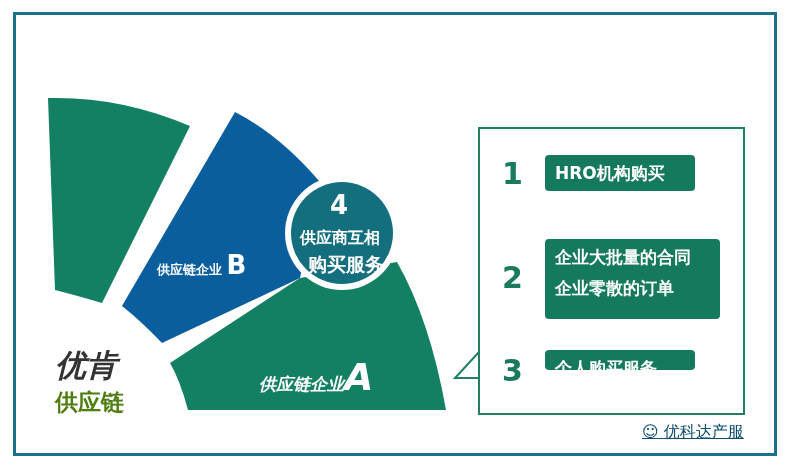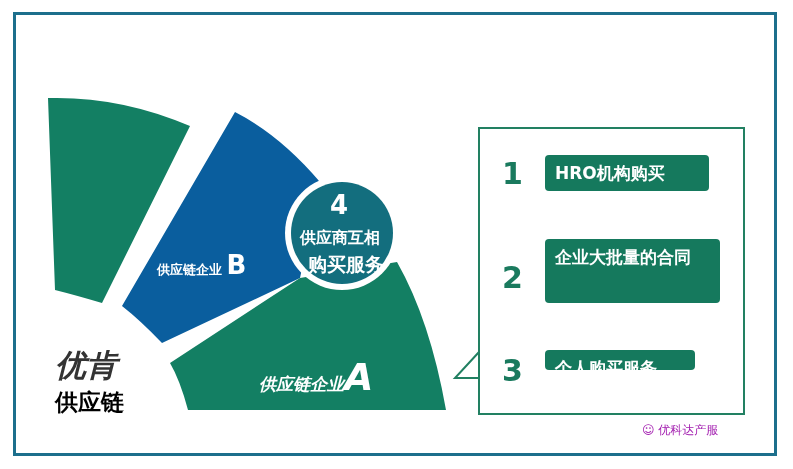--- a/index.html
+++ b/index.html
@@ -1,25 +1,25 @@
 <!DOCTYPE html>
 <html><head>
 <meta charset="utf-8">
 <style>
   html,body{margin:0;padding:0;background:#fff;}
   body{width:793px;height:469px;position:relative;overflow:hidden;font-family:"DejaVu Sans","Liberation Sans",sans-serif;}
   .frame{position:absolute;left:13px;top:12px;width:764px;height:444px;border:3px solid #1d6f8c;box-sizing:border-box;}
   svg.diag{position:absolute;left:0;top:0;}
   .lbl{position:absolute;color:#fff;font-weight:bold;white-space:nowrap;}
   .title1{position:absolute;left:55px;top:345px;font-size:31px;font-weight:bold;color:#333;font-style:italic;}
-  .title2{position:absolute;left:55px;top:387px;font-size:23px;font-weight:bold;color:#000000;}
+  .title2{position:absolute;left:55px;top:387px;font-size:23px;font-weight:bold;color:#4d7c0f;}
   .callout{position:absolute;left:478px;top:127px;width:267px;height:288px;border:2px solid #228062;box-sizing:border-box;background:#fff;}
   .num{position:absolute;font-size:30px;font-weight:bold;color:#1a7a5e;}
   .pill{position:absolute;background:#15795d;color:#fff;font-weight:bold;font-size:17px;border-radius:4px;padding:0 10px;box-sizing:border-box;}
-  .wm{position:absolute;left:642px;top:422px;font-size:12px;color:#a21caf;}
+  .wm{position:absolute;left:642px;top:422px;font-size:16px;color:#0c4a6e;text-decoration:underline;}
 </style>
 </head>
 <body>
 
 <div class="frame"></div>
 
 <svg class="diag" width="793" height="469">
   <path d="M48,98 Q120,96 190,126 L102,303 Q75,295 55,290 Z" fill="#137f63"></path>
   <path d="M235,112 Q280,135 320,182 L300,278 L162,343 Q140,320 122,306 Z" fill="#0a5e9e"></path>
   <path d="M300,278 L397,262 Q430,320 446,410 L188,410 Q180,380 170,363 Z" fill="#137f63"></path>
@@ -33,21 +33,22 @@
 
 <div class="lbl" style="left:330px;top:190px;font-size:26px;">4</div>
 <div class="lbl" style="left:300px;top:228px;font-size:16px;">供应商互相</div>
 <div class="lbl" style="left:308px;top:252px;font-size:19px;">购买服务</div>
 
 <div class="title1">优肯</div>
 <div class="title2">供应链</div>
 
 <div class="callout"></div>
 <div class="num" style="left:502px;top:156px;">1</div>
-<div class="pill" style="left:545px;top:155px;width:164px;height:36px;line-height:36px;">HRO机构购买</div>
+<div class="pill" style="left:545px;top:155px;width:150px;height:36px;line-height:36px;">HRO机构购买</div>
 <div class="num" style="left:502px;top:260px;">2</div>
-<div class="pill" style="left:545px;top:239px;width:175px;height:64px;line-height:31px;padding-top:3px;">
+<div class="pill" style="left:545px;top:239px;width:175px;height:80px;line-height:31px;padding-top:3px;">
     <div>企业大批量的合同</div>
+    <div>企业零散的订单</div>
   </div>
 <div class="num" style="left:502px;top:353px;">3</div>
 <div class="pill" style="left:545px;top:350px;width:150px;height:20px;line-height:36px;">个人购买服务</div>
 
 <div class="wm"><span>☺</span> <span>优科达产服</span></div>
 
 </body></html>

